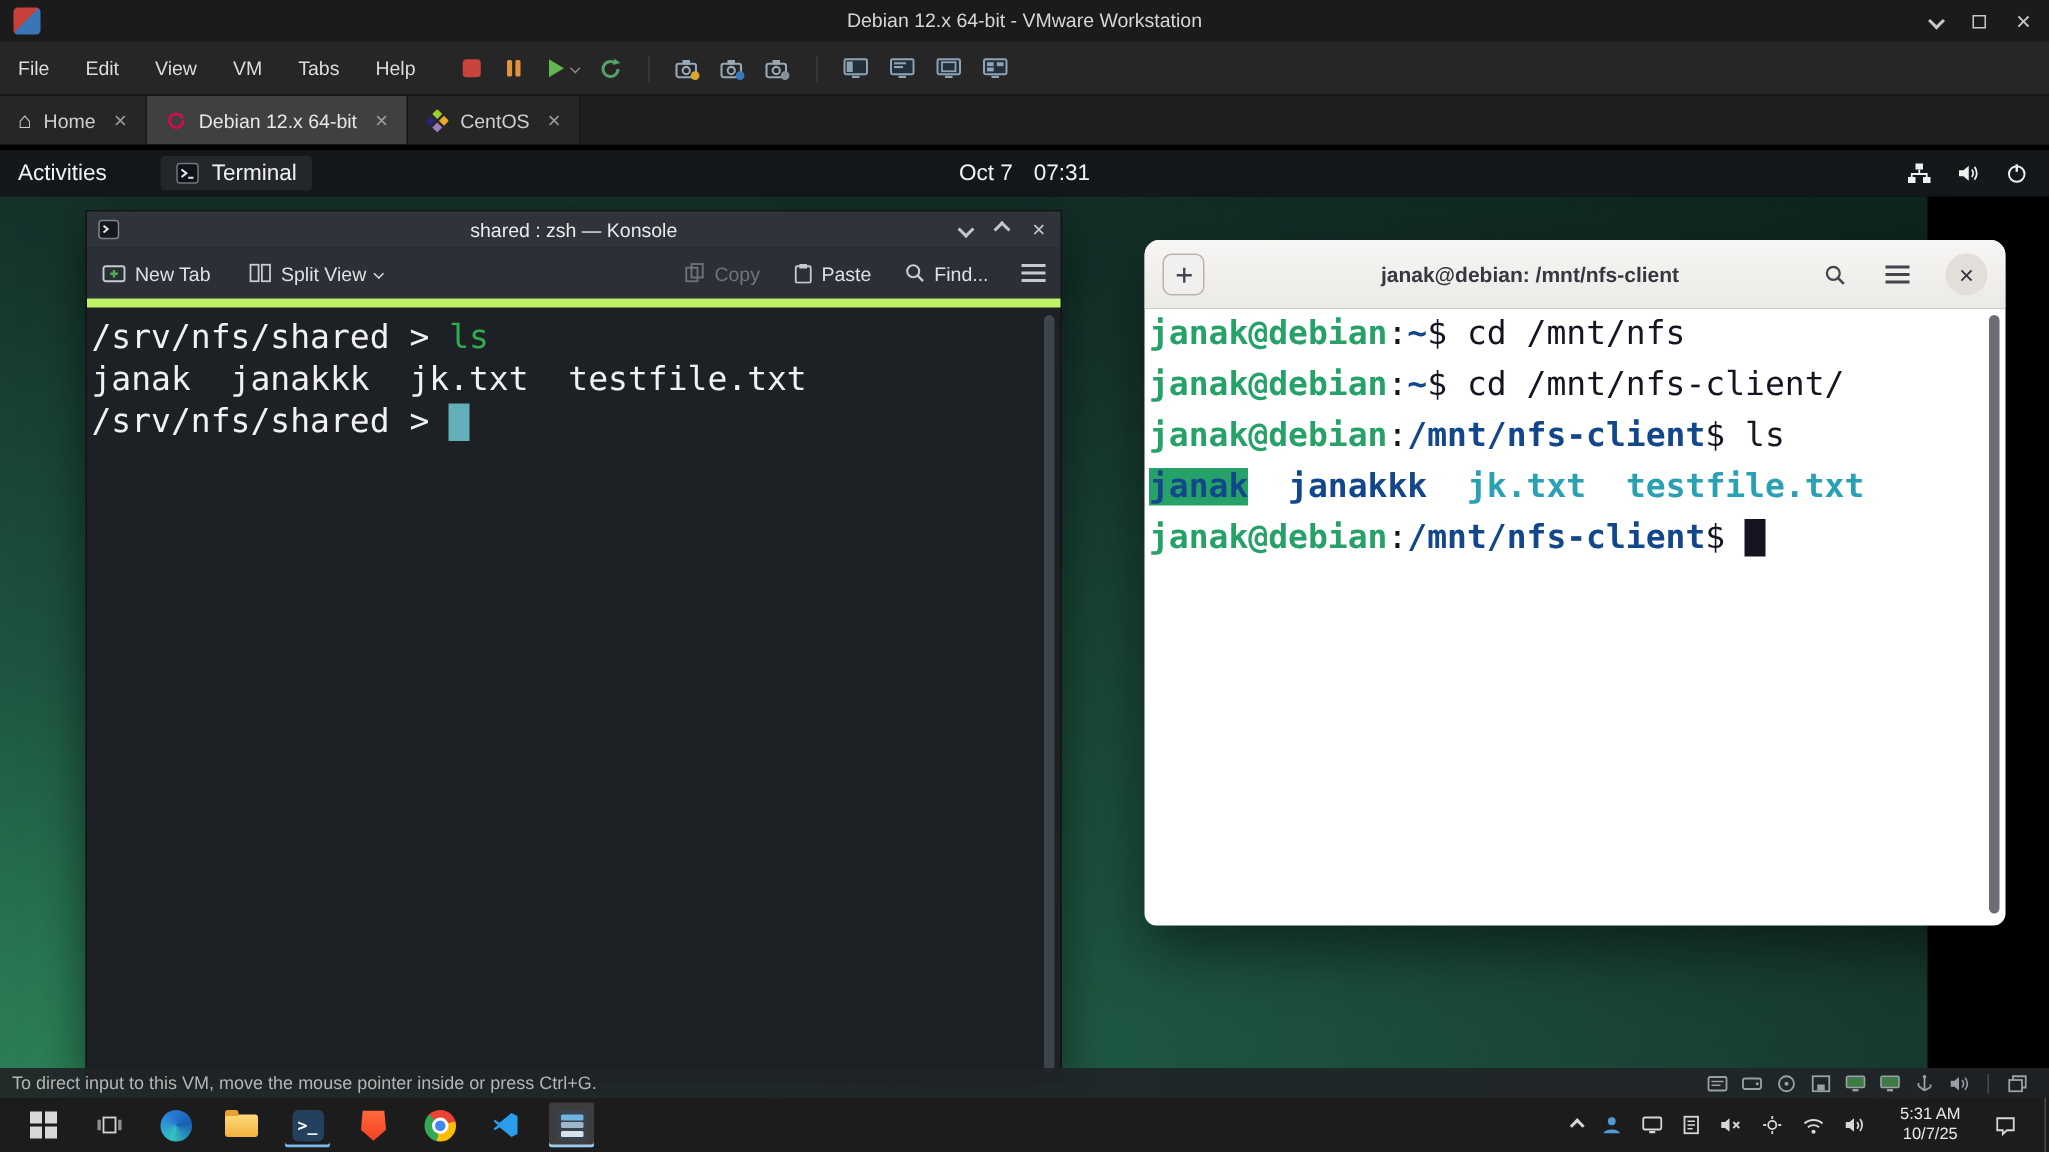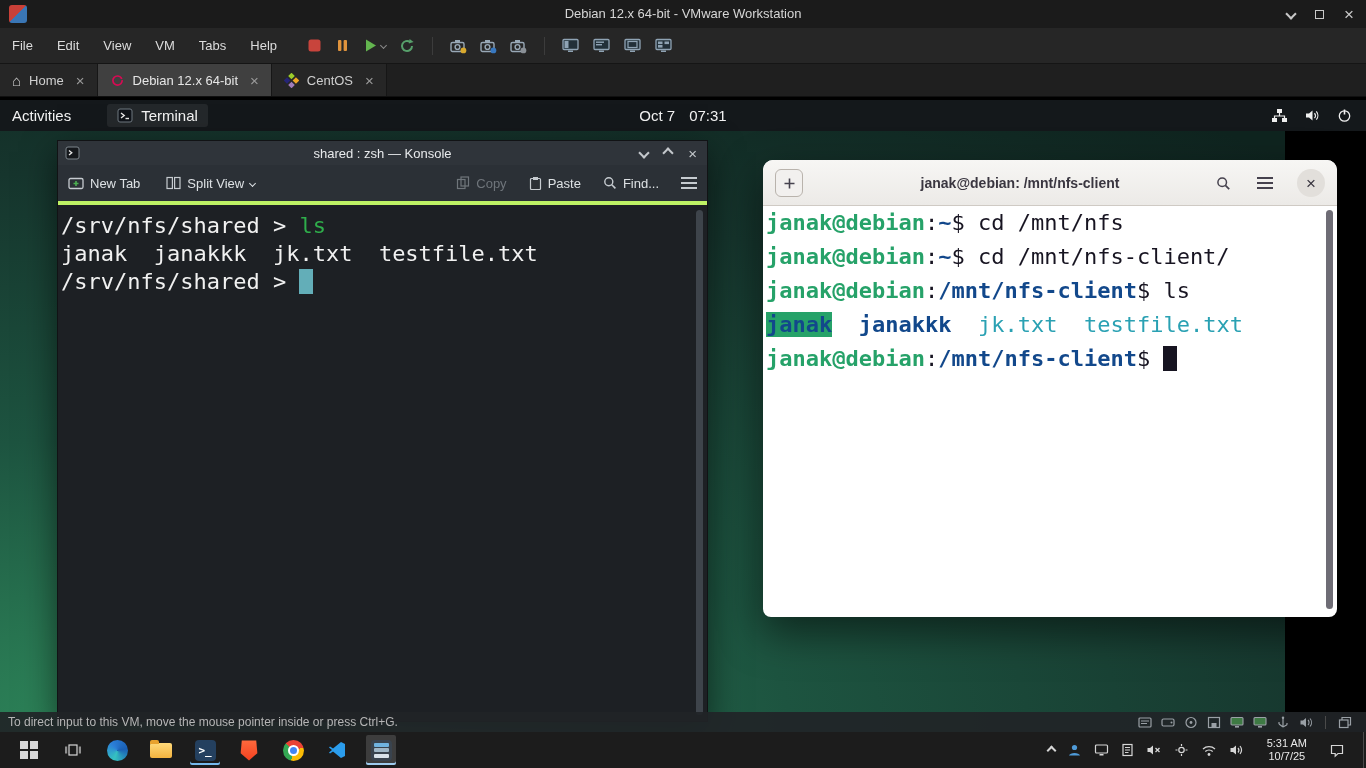--- a/index.html
+++ b/index.html
@@ -44,21 +44,21 @@
   .kde-tray{position:absolute;right:14px;top:0;height:31px;display:flex;align-items:center;gap:16px}
   .desktop{position:absolute;left:0;top:34px;width:1285px;height:601px;background:radial-gradient(130% 130% at 12% 100%, #2f8a5c 0%, #1d5440 38%, #16352d 72%, #0f241f 100%)}
 
   
   .konsole{position:absolute;left:57px;top:9px;width:651px;height:582px;background:#1d2024;border:1px solid #111315;box-shadow:0 12px 32px rgba(0,0,0,.55)}
   .k-titlebar{position:relative;height:24px;background:#2f343a;display:flex;align-items:center}
   .k-title{position:absolute;left:0;right:0;text-align:center;color:#e8eaec;font-size:13px}
   .k-appicon{margin-left:7px;z-index:2}
   .k-caps{position:absolute;right:10px;display:flex;align-items:center;gap:16px;color:#c4c8cc;z-index:2}
   .k-caps .xg{font-size:15px}
-  .k-toolbar{height:40px;background:#2b3036;border-bottom:4px solid #bef264;display:flex;padding:0 10px}
+  .k-toolbar{height:40px;background:#2b3036;border-bottom:6px solid #bef264;display:flex;padding:0 10px}
   .k-btn{display:flex;align-items:center;gap:6px;color:#dde1e4;font-size:13px}
   .k-btn.disabled{color:#6f757b}
   .k-left{display:flex;align-items:center;gap:26px}
   .k-right{margin-left:auto;display:flex;align-items:center;gap:22px}
   .k-term{position:absolute;left:1px;top:65px;right:14px;bottom:1px;padding:6px 2px;font:22px/28px "DejaVu Sans Mono",monospace;color:#f1f1f1;overflow:hidden}
   .k-scroll{position:absolute;right:2px;top:67px;bottom:4px;width:10px}
   .k-thumb{position:absolute;left:1px;top:2px;bottom:2px;width:7px;background:#3e444b;border-radius:4px}
 
   
   .gterm{position:absolute;left:763px;top:29px;width:574px;height:457px;border-radius:10px 10px 8px 8px;background:#fff;box-shadow:0 16px 40px rgba(0,0,0,.5)}
@@ -75,21 +75,21 @@
   .g-thumb{position:absolute;left:0;top:0;bottom:0;width:7px;background:#6e6c75;border-radius:4px}
 
   
   .term-line{white-space:pre}
   .kseg-fg{color:#f1f1f1}
   .kseg-green{color:#2fae4b}
   .kseg-cursor{background:#63aeb8;color:transparent}
   .gseg-fg{color:#171421}
   .gseg-green{color:#26a269;font-weight:bold}
   .gseg-blue{color:#12488b;font-weight:bold}
-  .gseg-cyan{color:#2aa1b3;font-weight:normal}
+  .gseg-cyan{color:#2aa1b3;font-weight:bold}
   .gseg-hl{color:#12488b;background:#26a269;font-weight:bold}
   .gseg-cursor{background:#171421;color:transparent}
 
   
   .vmw-statusbar{position:absolute;left:0;top:712px;width:1366px;height:20px;background:rgba(33,36,39,.92);display:flex;align-items:center;padding:0 8px;color:#b5b5b5;font-size:12px;z-index:50}
   .status-icons{margin-left:auto;display:flex;align-items:center;gap:9px;margin-right:6px}
   .st-sep{width:1px;height:13px;background:#4a4a4a;margin:0 3px}
 
   
   .win-taskbar{position:absolute;left:0;top:732px;width:1366px;height:36px;background:#1c1c1c;display:flex;align-items:center;z-index:60}

